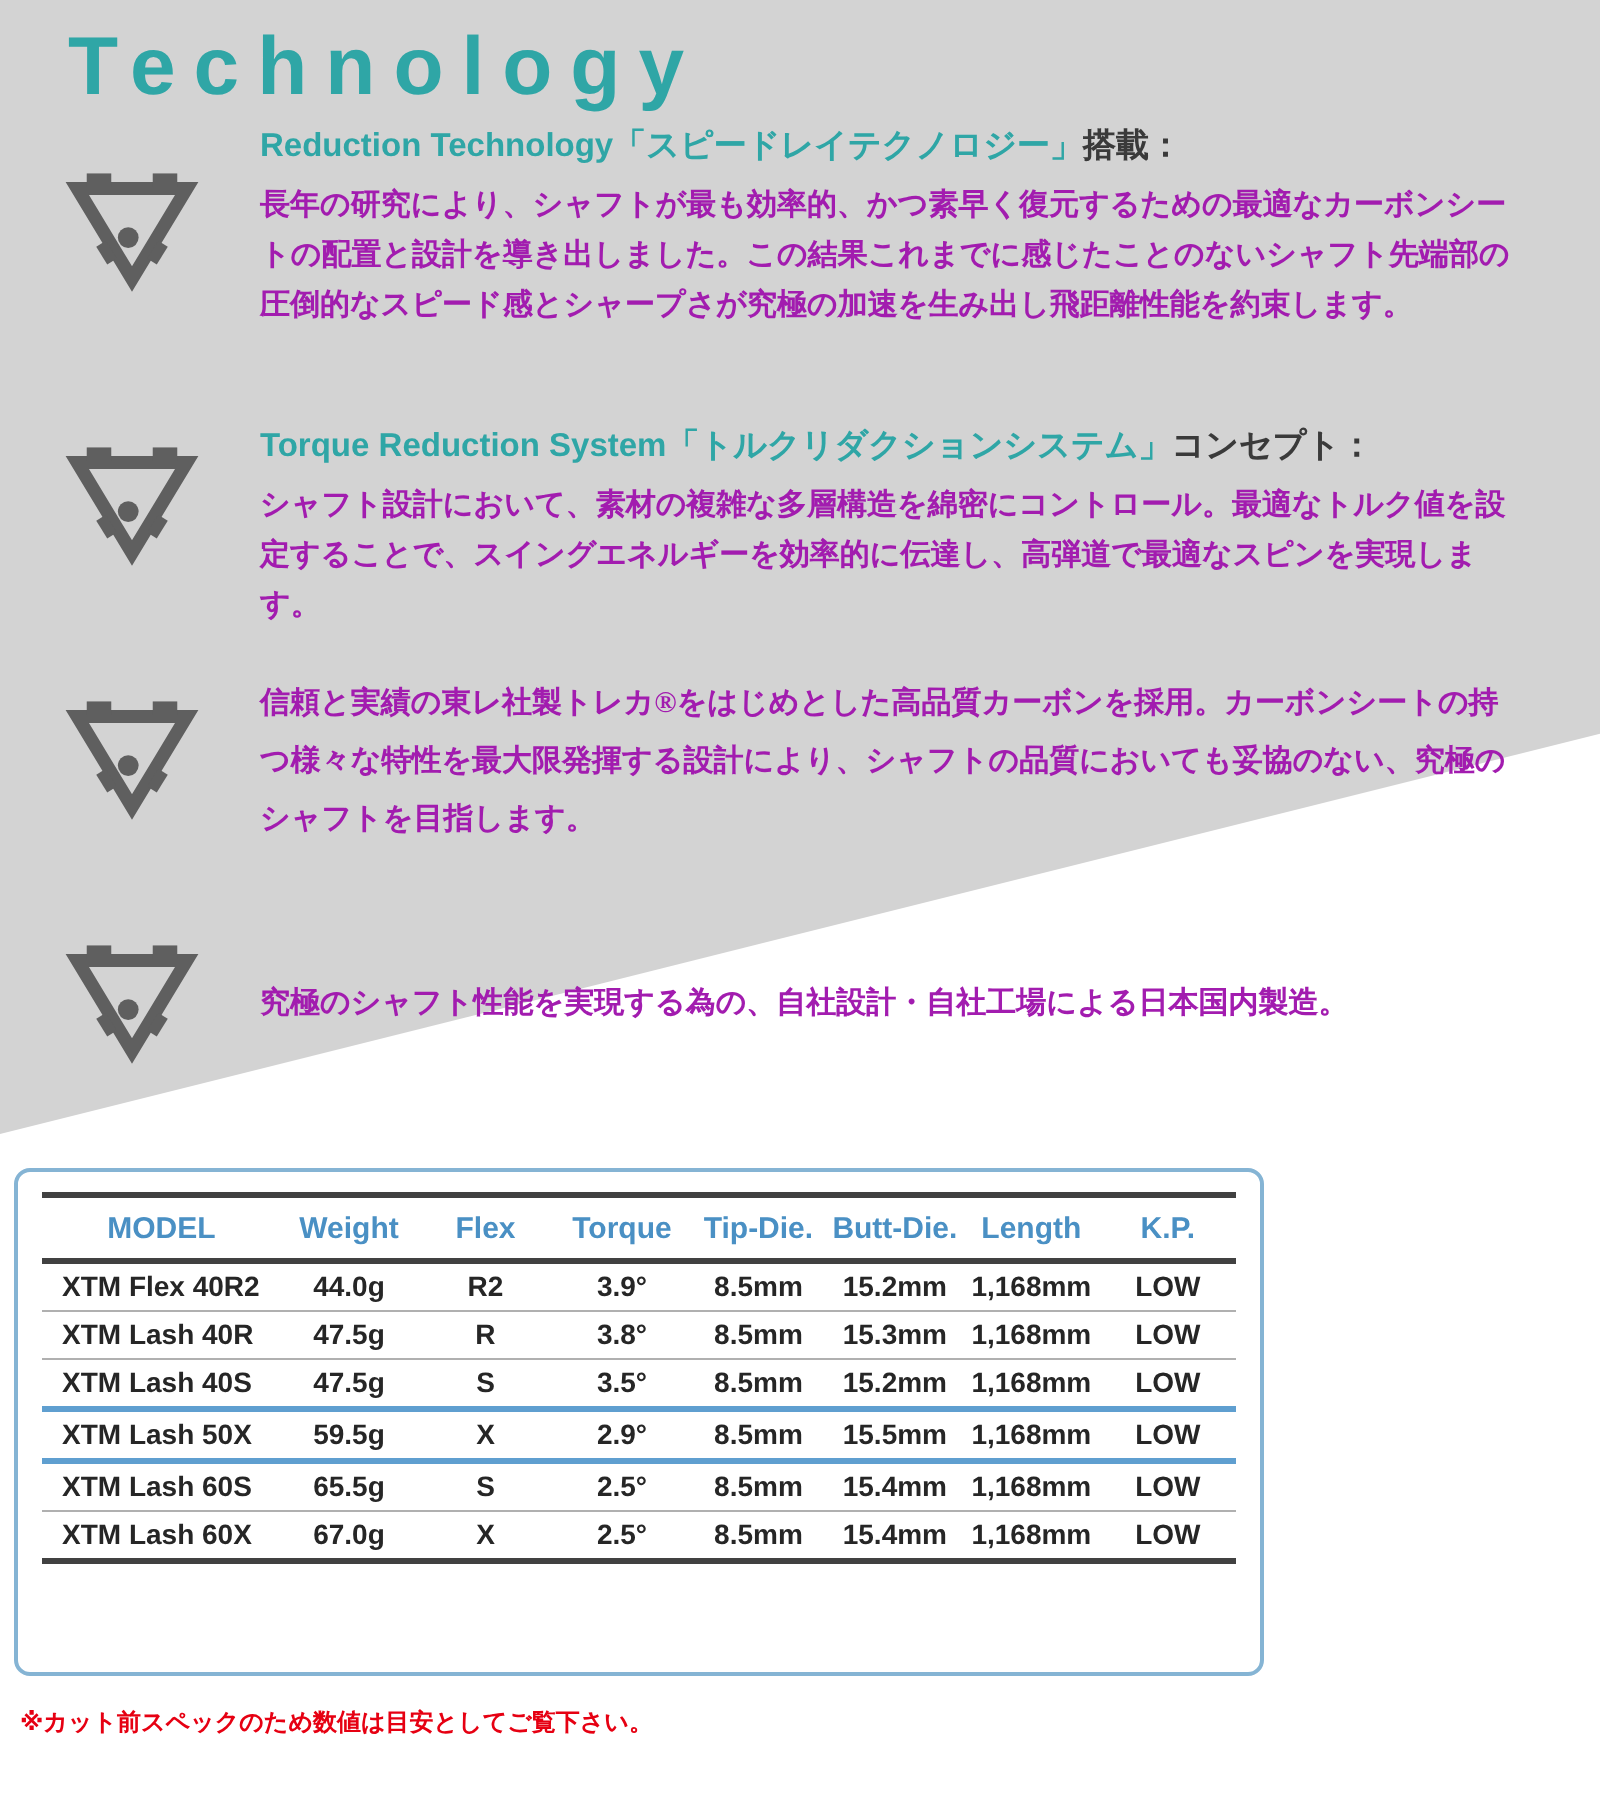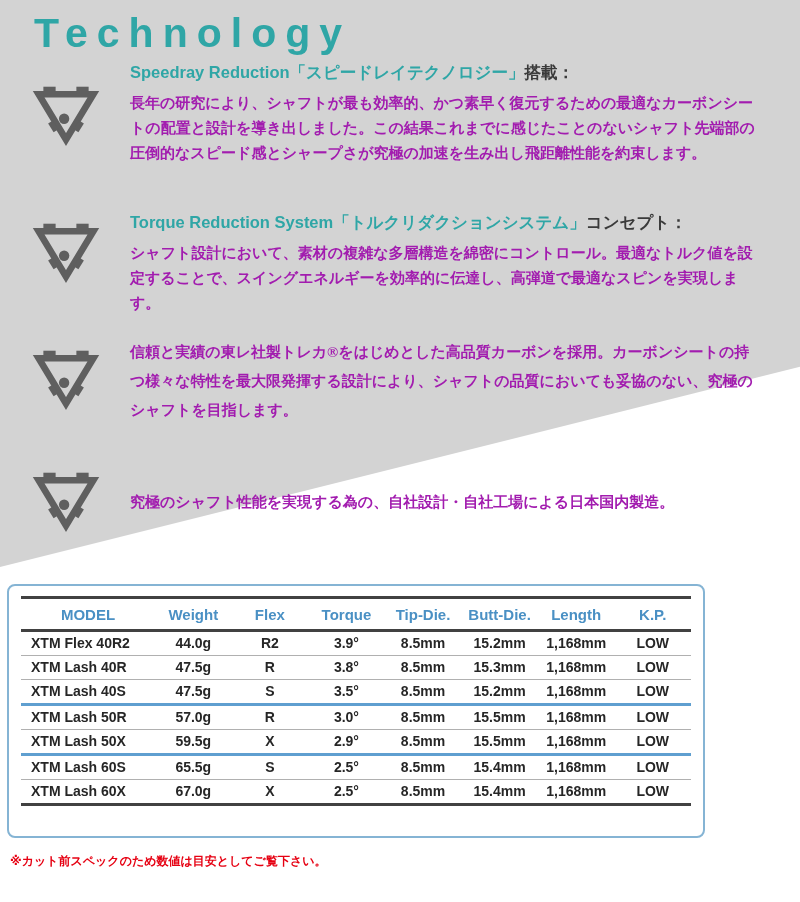--- a/index.html
+++ b/index.html
@@ -27,21 +27,21 @@
     margin:0 0 7px 0;font-size:16.5px;font-weight:bold;color:#3a3a3a;
   }
   .sec-head .teal{color:#2fa6a6;}
   .sec-body{
     margin:0;font-size:15px;line-height:25px;color:#a21caf;font-weight:bold;
     width:634px;word-break:break-all;font-family:Liberation Serif, serif;
   }
   .sec-3 .sec-body{line-height:29px;}
   
   .table-wrap{
-    position:absolute;left:7px;top:584px;width:698px;height:254px;
+    position:absolute;left:7px;top:584px;width:625px;height:254px;
     box-sizing:border-box;border:2px solid #85b4d4;border-radius:8px;
     background:#ffffff;padding:10px 12px;
   }
   table.spec{
     width:100%;border-collapse:collapse;table-layout:fixed;
   }
   table.spec th{
     color:#4a90c4;font-size:15px;font-weight:bold;text-align:center;
     padding:7px 0 6px 0;
   }
@@ -95,21 +95,21 @@
 <svg class="tri-logo tri-4" viewBox="0 0 76 70">
   <path d="M9 13 L67 13 L38 61 Z" fill="none" stroke="#5f5f5f" stroke-width="7" stroke-linejoin="miter"></path>
   <rect x="14" y="5" width="13" height="7" fill="#5f5f5f"></rect>
   <rect x="49" y="5" width="13" height="7" fill="#5f5f5f"></rect>
   <rect x="19" y="44" width="11" height="6" fill="#5f5f5f" transform="rotate(58 24.5 47)"></rect>
   <rect x="46" y="44" width="11" height="6" fill="#5f5f5f" transform="rotate(-58 51.5 47)"></rect>
   <circle cx="36" cy="39" r="5.5" fill="#5f5f5f"></circle>
 </svg>
 
 <div class="section sec-1">
-  <p class="sec-head"><span class="teal">Speedray Reduction「スピードレイテクノロジー」</span><span>搭載：</span></p>
+  <p class="sec-head"><span class="teal">Reduction Technology「スピードレイテクノロジー」</span><span>搭載：</span></p>
   <p class="sec-body">長年の研究により、シャフトが最も効率的、かつ素早く復元するための最適なカーボンシートの配置と設計を導き出しました。この結果これまでに感じたことのないシャフト先端部の圧倒的なスピード感とシャープさが究極の加速を生み出し飛距離性能を約束します。</p>
 </div>
 
 <div class="section sec-2">
   <p class="sec-head"><span class="teal">Torque Reduction System「トルクリダクションシステム」</span><span>コンセプト：</span></p>
   <p class="sec-body">シャフト設計において、素材の複雑な多層構造を綿密にコントロール。最適なトルク値を設定することで、スイングエネルギーを効率的に伝達し、高弾道で最適なスピンを実現します。</p>
 </div>
 
 <div class="section sec-3">
   <p class="sec-body">信頼と実績の東レ社製トレカ®をはじめとした高品質カーボンを採用。カーボンシートの持つ様々な特性を最大限発揮する設計により、シャフトの品質においても妥協のない、究極のシャフトを目指します。</p>
@@ -167,30 +167,20 @@
       <tr class="group-end">
         <td class="model">XTM Lash 40S</td>
         <td>47.5g</td>
         <td>S</td>
         <td>3.5°</td>
         <td>8.5mm</td>
         <td>15.2mm</td>
         <td>1,168mm</td>
         <td>LOW</td>
       </tr>
-      <tr>
-        <td class="model">XTM Lash 50R</td>
-        <td>57.0g</td>
-        <td>R</td>
-        <td>3.0°</td>
-        <td>8.5mm</td>
-        <td>15.5mm</td>
-        <td>1,168mm</td>
-        <td>LOW</td>
-      </tr>
       <tr class="group-end">
         <td class="model">XTM Lash 50X</td>
         <td>59.5g</td>
         <td>X</td>
         <td>2.9°</td>
         <td>8.5mm</td>
         <td>15.5mm</td>
         <td>1,168mm</td>
         <td>LOW</td>
       </tr>

